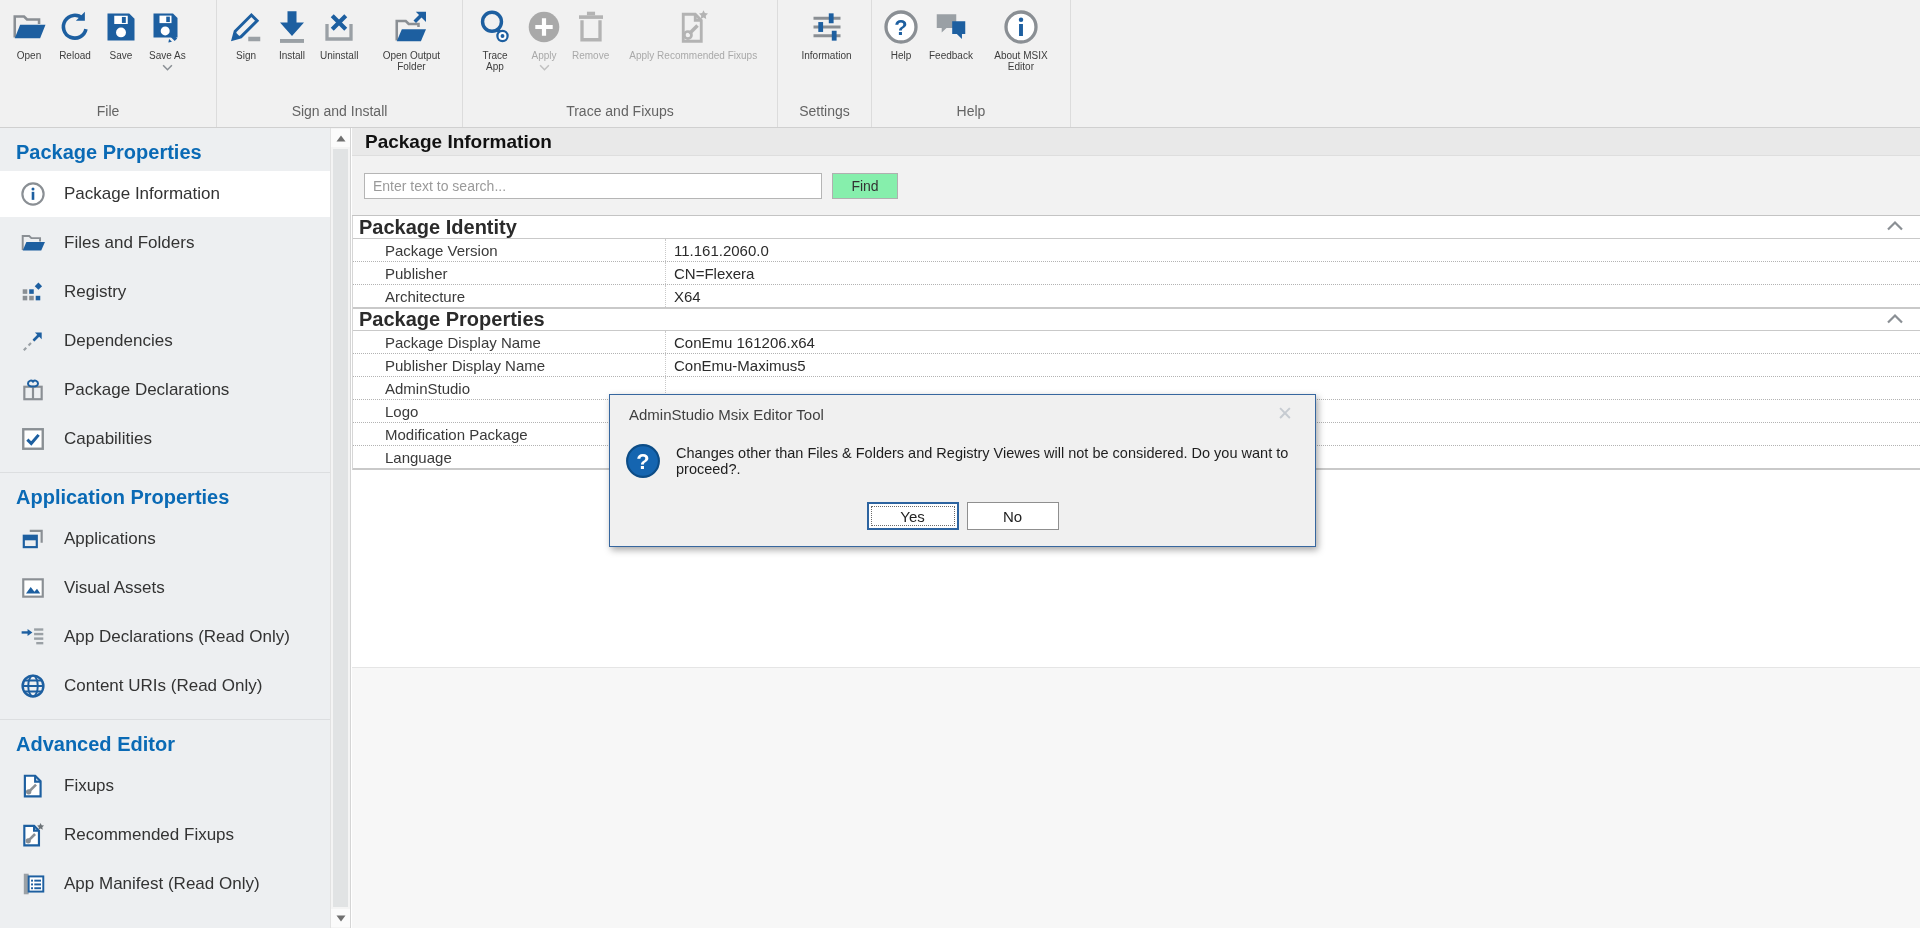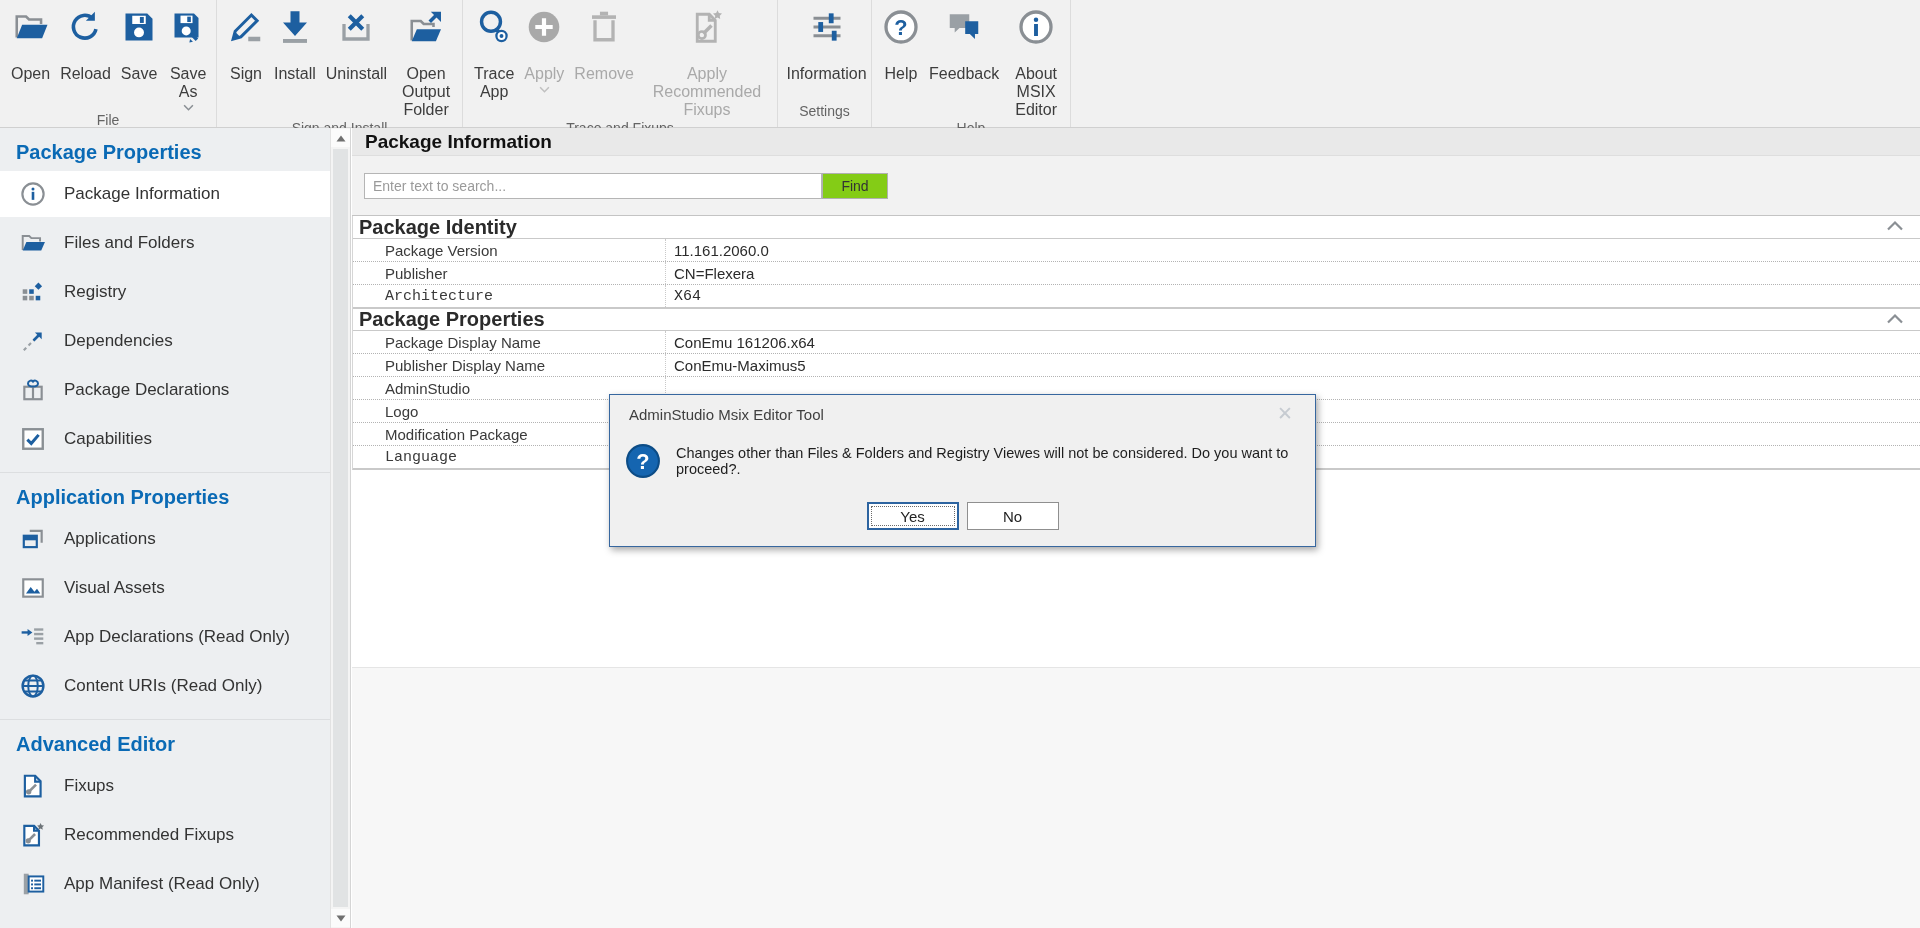--- a/index.html
+++ b/index.html
@@ -11,21 +11,21 @@
   
   #ribbon { position:absolute; left:0; top:0; width:1920px; height:128px;
             background:#f1f1f1; border-bottom:1px solid #d0d0d0; display:flex; }
   .rgroup { height:127px; border-right:1px solid #dcdcdc; display:flex; flex-direction:column; }
   .g-file { width:217px; } .g-sign { width:246px; } .g-trace { width:315px; }
   .g-settings { width:94px; } .g-help { width:199px; }
   .rbtns { flex:1; display:flex; align-items:flex-start; padding:8px 2px 0 6px; }
   .rbtn { display:flex; flex-direction:column; align-items:center; text-align:center;
           padding:1px 5px; cursor:pointer; }
   .rbtn .ricon svg { width:36px; height:36px; }
-  .rlabel { font-size:16px; color:#3d3d3d; line-height:1.12; margin-top:20px; }
+  .rlabel { font-size:10px; color:#3d3d3d; line-height:1.12; margin-top:5px; }
   .rbtn.disabled { cursor:default; }
   .rbtn.disabled .rlabel { color:#a9a9a9; }
   .w-oof { width:96px; } .w-arf { width:158px; } .w-about { width:86px; } .w-trace { width:52px; }
   .dropchev { margin-top:3px; }
   .rgroup-label { text-align:center; font-size:14px; color:#646464; padding-bottom:8px; }
 
   
   #sidebar { position:absolute; left:0; top:128px; width:330px; bottom:0;
              background:#edeff1; overflow:hidden; }
   .side-heading { margin:13px 0 7px; padding-left:16px; font-size:20px; font-weight:bold;
@@ -44,33 +44,33 @@
   .sb-up { top:1px; } .sb-down { bottom:1px; }
   .sb-thumb { position:absolute; left:2px; right:2px; top:21px; bottom:21px;
               background:#e1e3e4; cursor:pointer; }
 
   
   #main { position:absolute; left:352px; top:128px; right:0; bottom:0; background:#fff; }
   .title-band { height:28px; background:#e9e9e9; border-bottom:1px solid #dedede;
                 display:flex; align-items:center; padding-left:13px;
                 font-size:19px; font-weight:bold; color:#111; }
   .search-band { height:60px; background:#f2f2f2; border-bottom:1px solid #c4c4c4;
-                 display:flex; align-items:center; padding-left:12px; }
+                 display:flex; align-items:center; padding-left:12px; gap:10px; }
   .search-input { width:458px; height:26px; border:1px solid #b5b5b5; padding:0 8px;
                   font-size:14px; color:#333; background:#fff;
                   font-family:"Liberation Sans", sans-serif; }
   .search-input::placeholder { color:#9a9a9a; }
-  .find-btn { width:66px; height:26px; background:#84cc16; border:1px solid #b0b0b0;
+  .find-btn { width:66px; height:26px; background:#86efac; border:1px solid #b0b0b0;
               font-size:14px; color:#333; cursor:pointer;
               font-family:"Liberation Sans", sans-serif; }
 
   .ptable { border-left:1px solid #d6d6d6; border-bottom:1px solid #c9c9c9; }
   .sec-head { height:23px; border-bottom:1px solid #c9c9c9; display:flex; align-items:center;
               padding-left:6px; font-weight:bold; font-size:20px; color:#2b2b2b; position:relative; }
-  .sec-head + .rows .prow:last-child { border-bottom:1px solid #c9c9c9;font-family:Liberation Mono, monospace; }
+  .sec-head + .rows .prow:last-child { border-bottom:1px solid #c9c9c9; }
   .sec-head .chev { position:absolute; right:16px; top:4px; cursor:pointer; }
   .prow { height:23px; display:flex; border-bottom:1px dotted #b3b3b3; }
   .rows .prow:last-child { border-bottom:none; }
   .plabel { width:313px; padding-left:32px; font-size:15px; color:#3a3a3a;
             display:flex; align-items:center; border-right:1px dotted #c9c9c9; }
   .pvalue { flex:1; padding-left:8px; font-size:15px; color:#2b2b2b;
             display:flex; align-items:center; }
   .below-band { position:absolute; left:0; right:0; top:539px; bottom:0;
                 background:#f7f7f7; border-top:1px solid #e5e5e5; }
 

